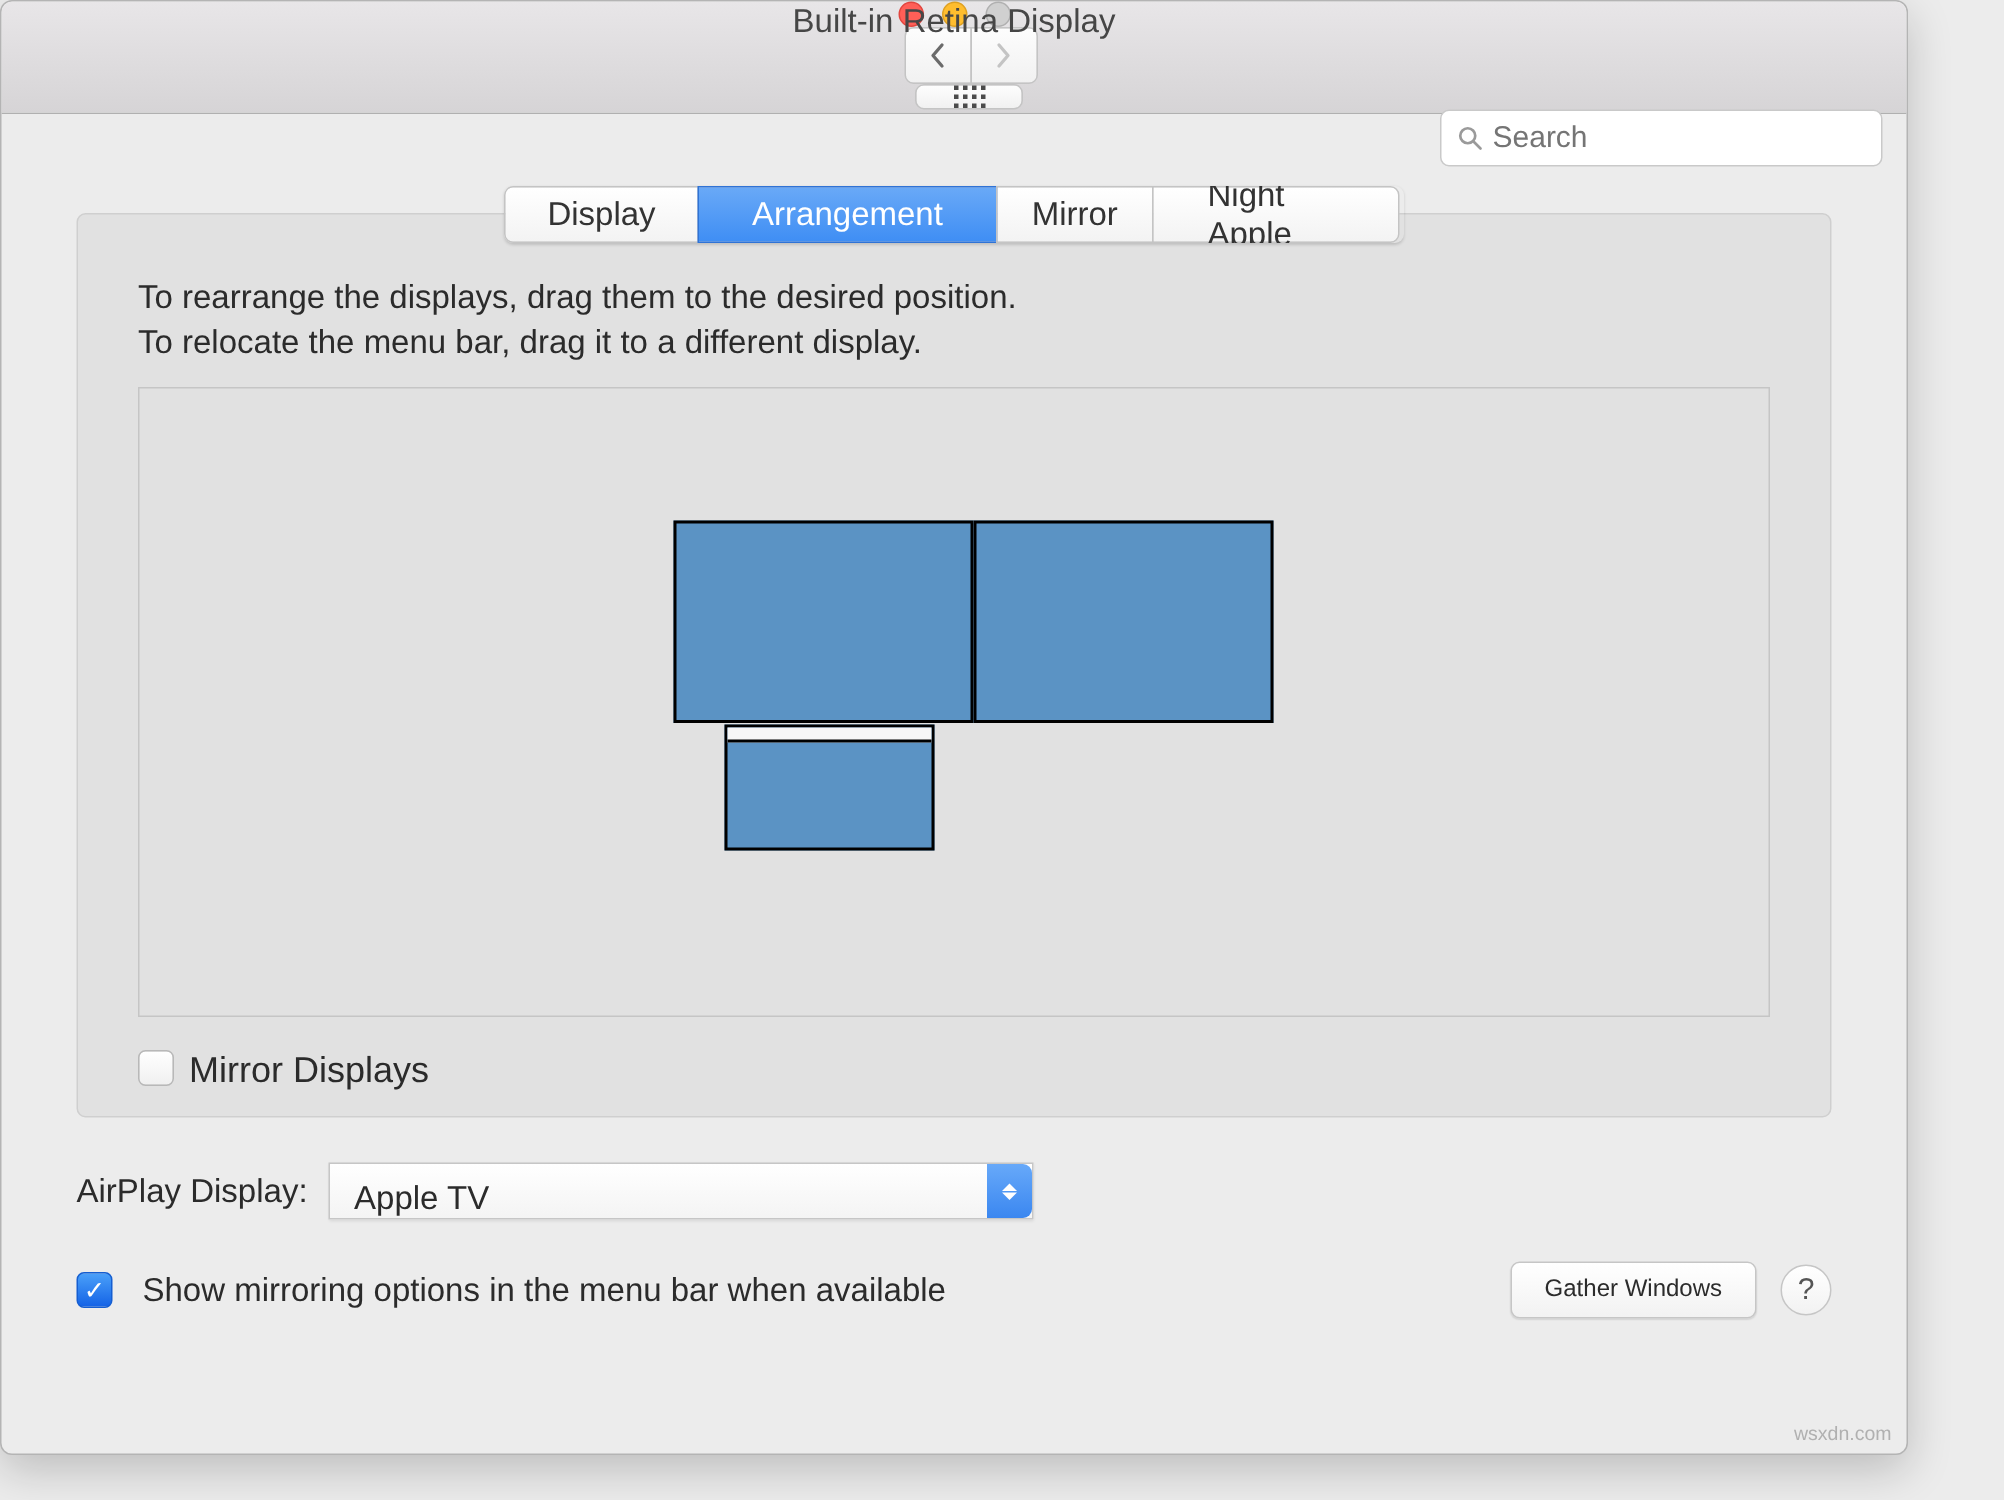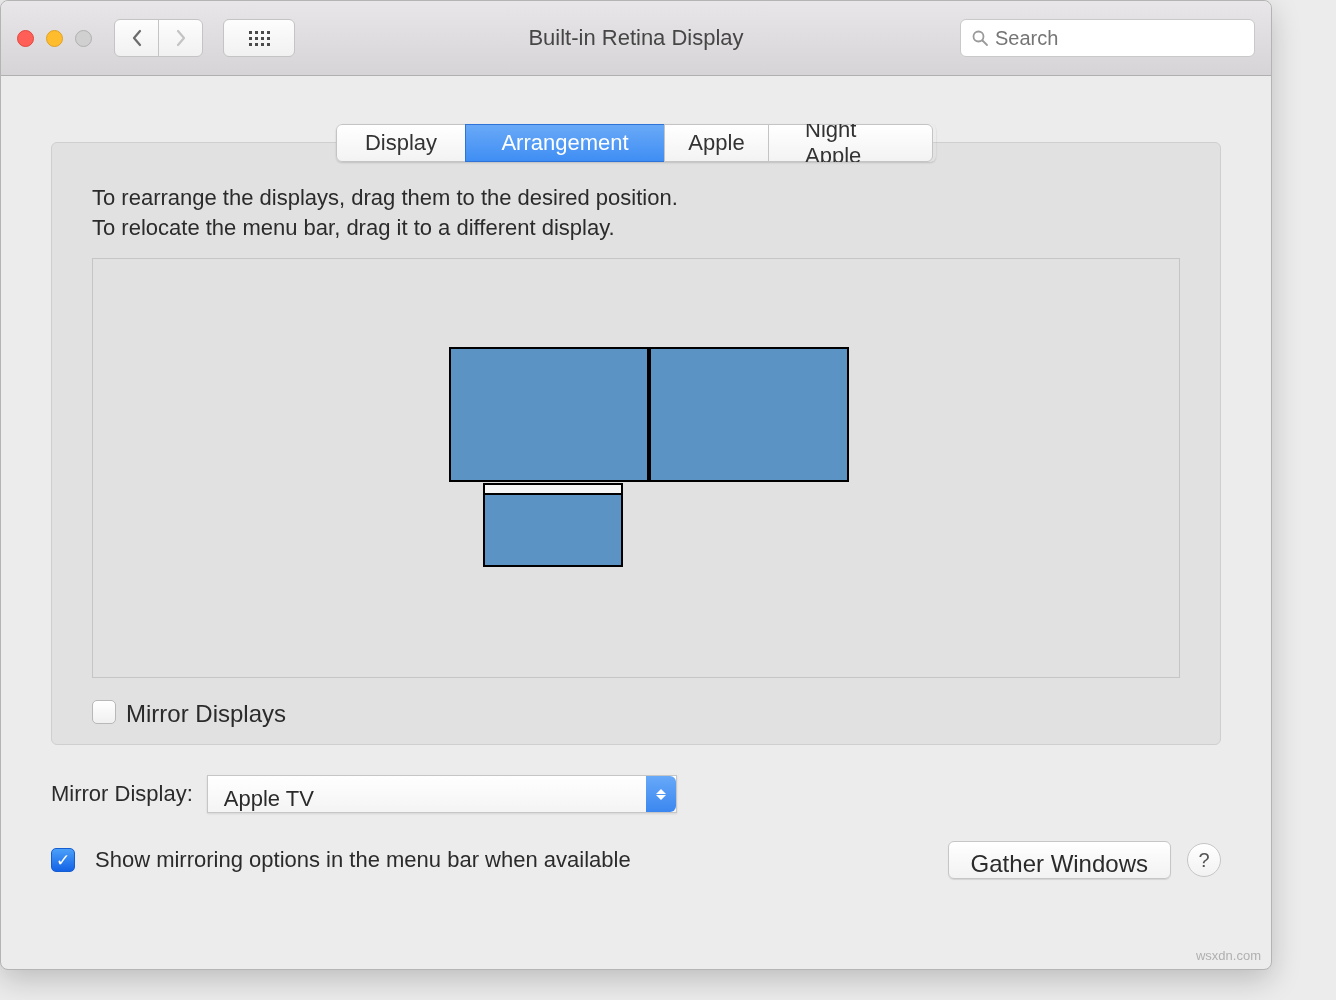--- a/index.html
+++ b/index.html
@@ -27,20 +27,21 @@
 
 .titlebar {
   height: 75px;
   background: linear-gradient(to bottom, #e8e6e8 0%, #d6d4d6 100%);
   border-bottom: 1px solid #b0b0b0;
   border-radius: 8px 8px 0 0;
   display: flex;
   align-items: center;
   padding: 0 16px;
   position: relative;
+  flex-direction: column;
 }
 .traffic-lights {
   display: flex;
   gap: 12px;
   align-items: center;
 }
 .light {
   width: 17px; height: 17px; border-radius: 50%;
 }
 .light.red { background: #ff5f57; border: 1px solid #e2463f; }
@@ -252,23 +253,23 @@
   margin-top: 28px;
   font-size: 22px;
 }
 .gather-btn {
   margin-left: auto;
   height: 38px;
   padding: 0 22px;
   background: linear-gradient(to bottom, #ffffff, #f2f2f2);
   border: 1px solid #c6c6c6;
   border-radius: 6px;
-  font-size: 24px;
-  display: flex;
-  align-items: flex-end;
+  font-size: 16px;
+  display: flex;
+  align-items: center;
   box-shadow: 0 1px 1px rgba(0,0,0,0.1);
 }
 .help-btn {
   margin-left: 16px;
   width: 34px; height: 34px;
   border-radius: 50%;
   border: 1px solid #c6c6c6;
   background: linear-gradient(to bottom, #ffffff, #f2f2f2);
   display: flex;
   align-items: center;
@@ -338,21 +339,21 @@
       </span>
       <input type="text" placeholder="Search" style="">
     </div>
   </div>
 
   <div class="content">
 
     <div class="segmented">
       <div class="segment" style="width:130px">Display</div>
       <div class="segment active" style="width:200px">Arrangement</div>
-      <div class="segment" style="width:105px">Apple</div>
+      <div class="segment" style="width:105px">Mirror</div>
       <div class="segment" style="width:165px">Night Apple</div>
     </div>
 
     <div class="panel">
       <div class="instructions">
         <div>To rearrange the displays, drag them to the desired position.</div>
         <div>To relocate the menu bar, drag it to a different display.</div>
       </div>
 
       <div class="arrangement-area">
@@ -364,21 +365,21 @@
       </div>
 
       <div class="mirror-row">
         <span class="checkbox"></span>
         <span>Mirror Displays</span>
       </div>
     </div>
 
     <div class="lower">
       <div class="airplay-row">
-        <span>Mirror Display:</span>
+        <span>AirPlay Display:</span>
         <div class="popup">
           <span>Apple TV</span>
           <div class="popup-arrows">
             <div class="chevron-up"></div>
             <div class="chevron-down"></div>
           </div>
         </div>
       </div>
 
       <div class="bottom-row">

